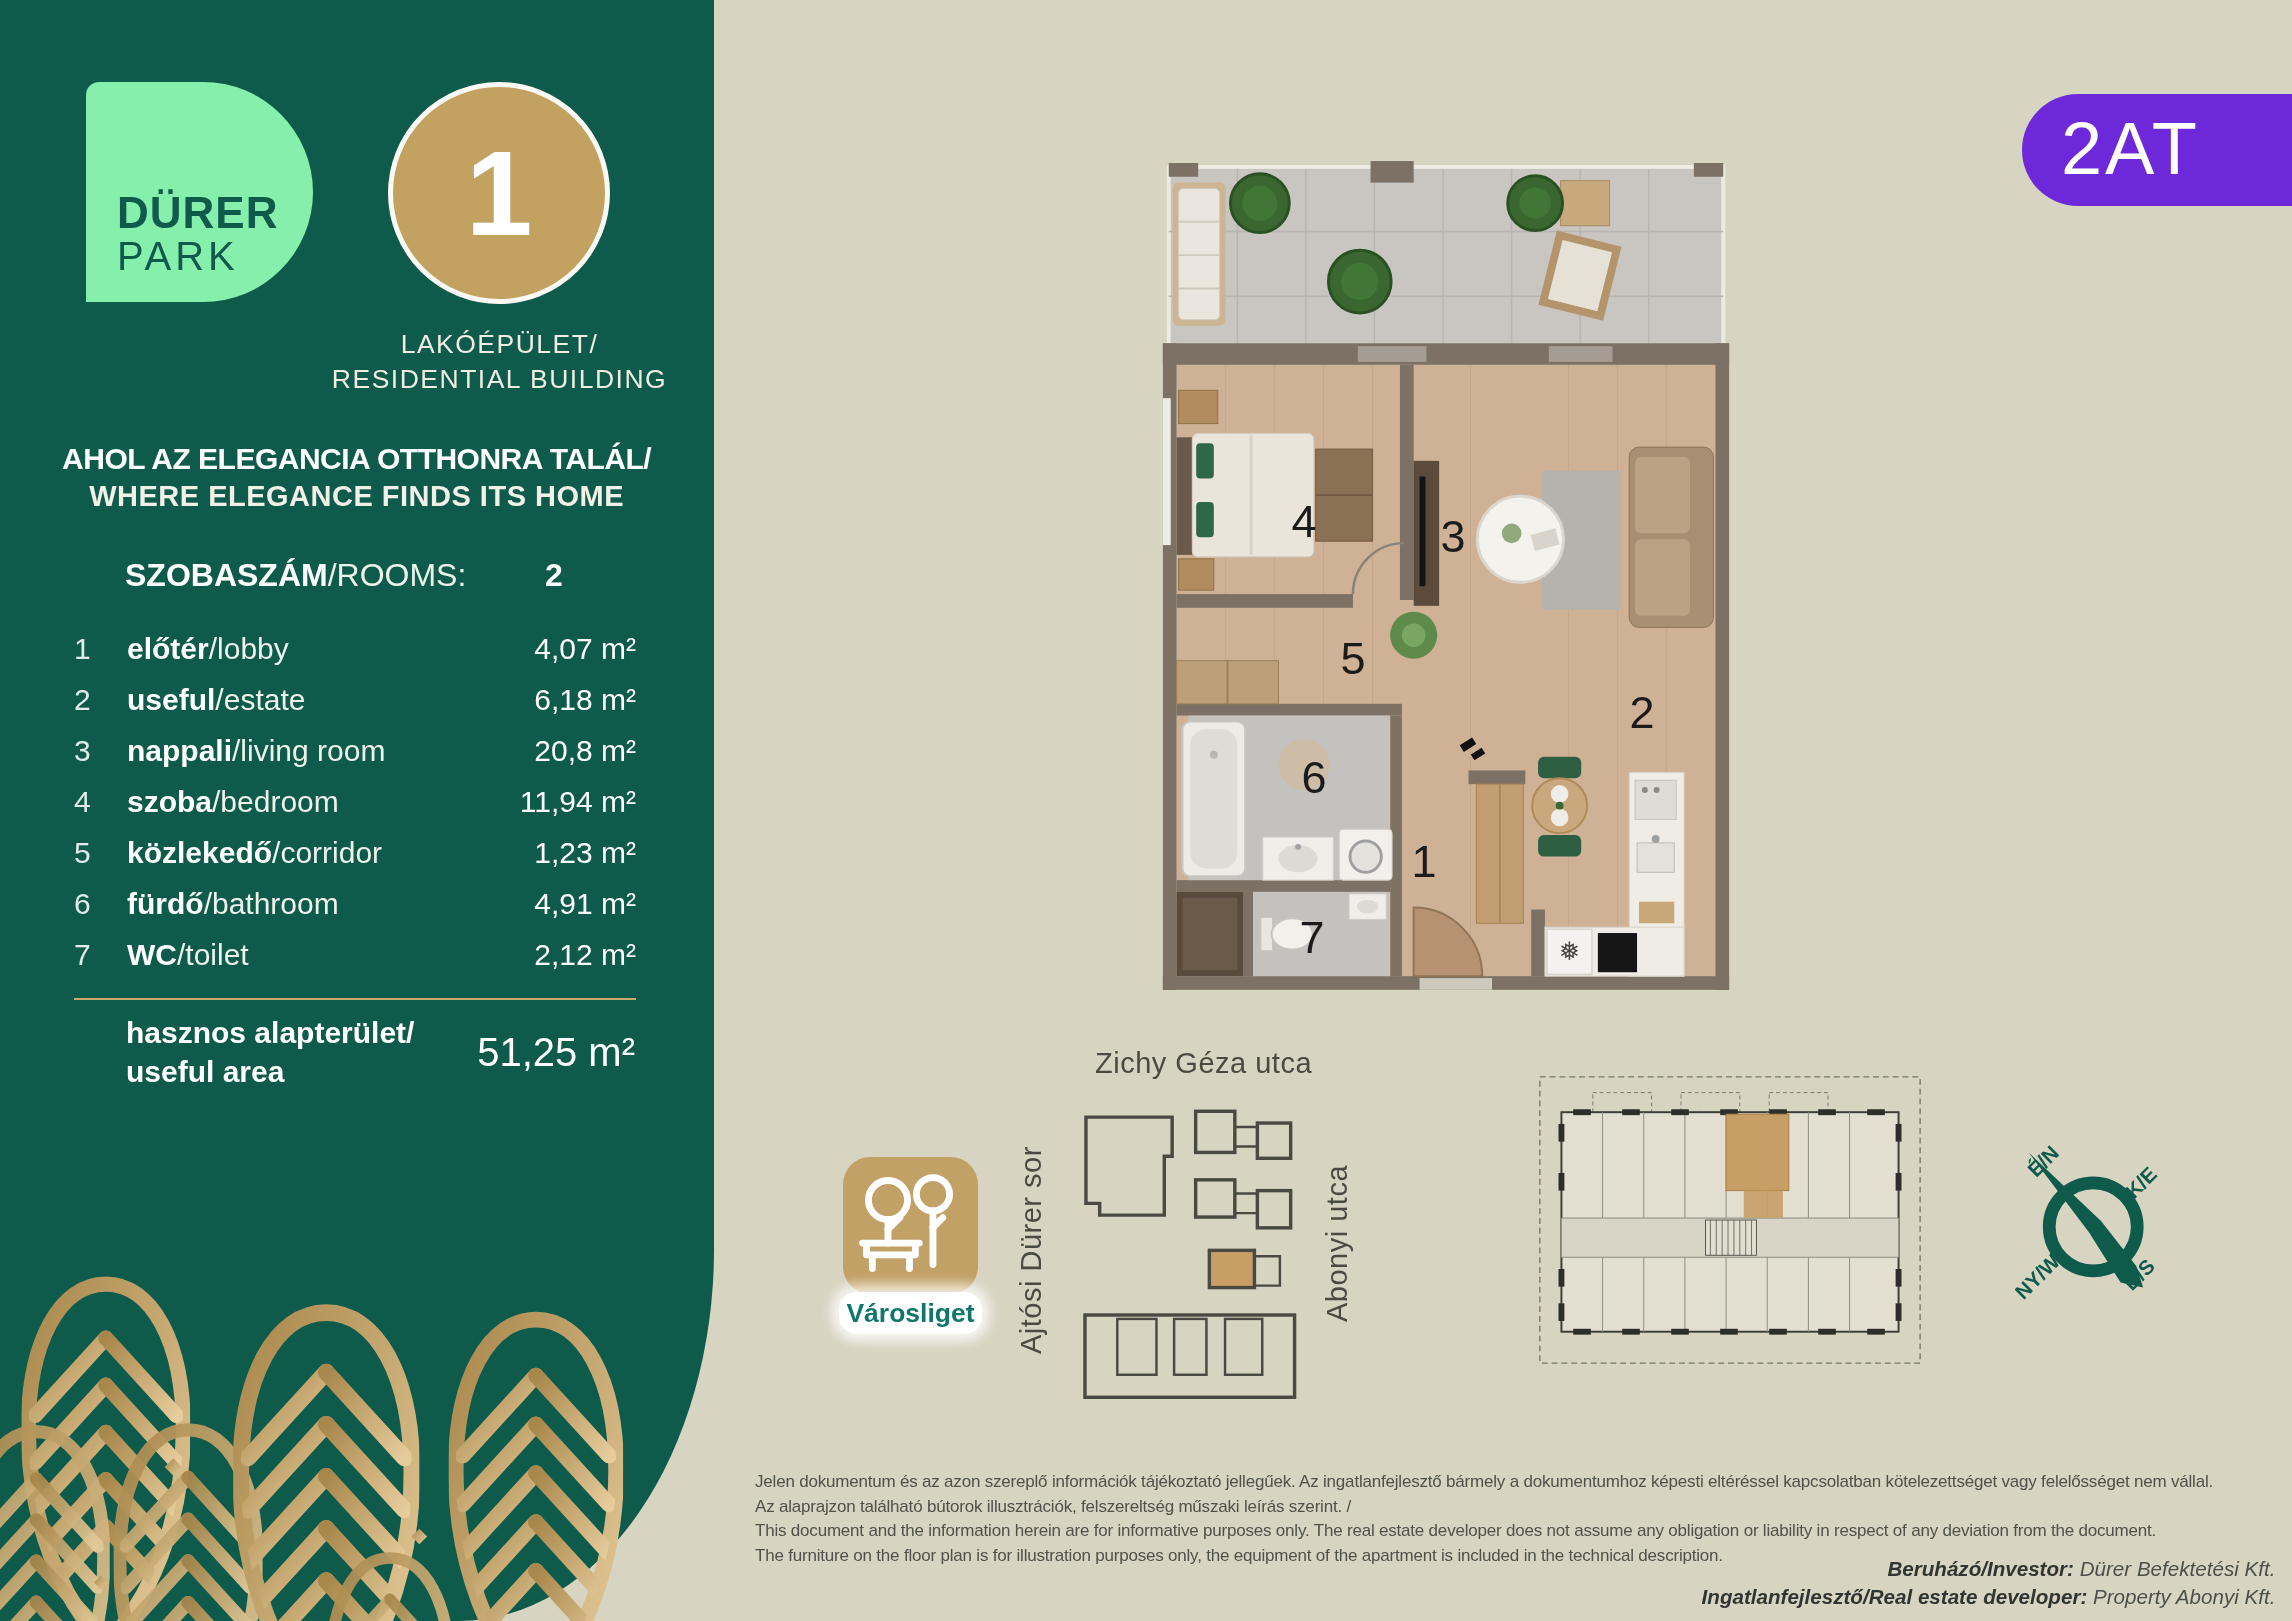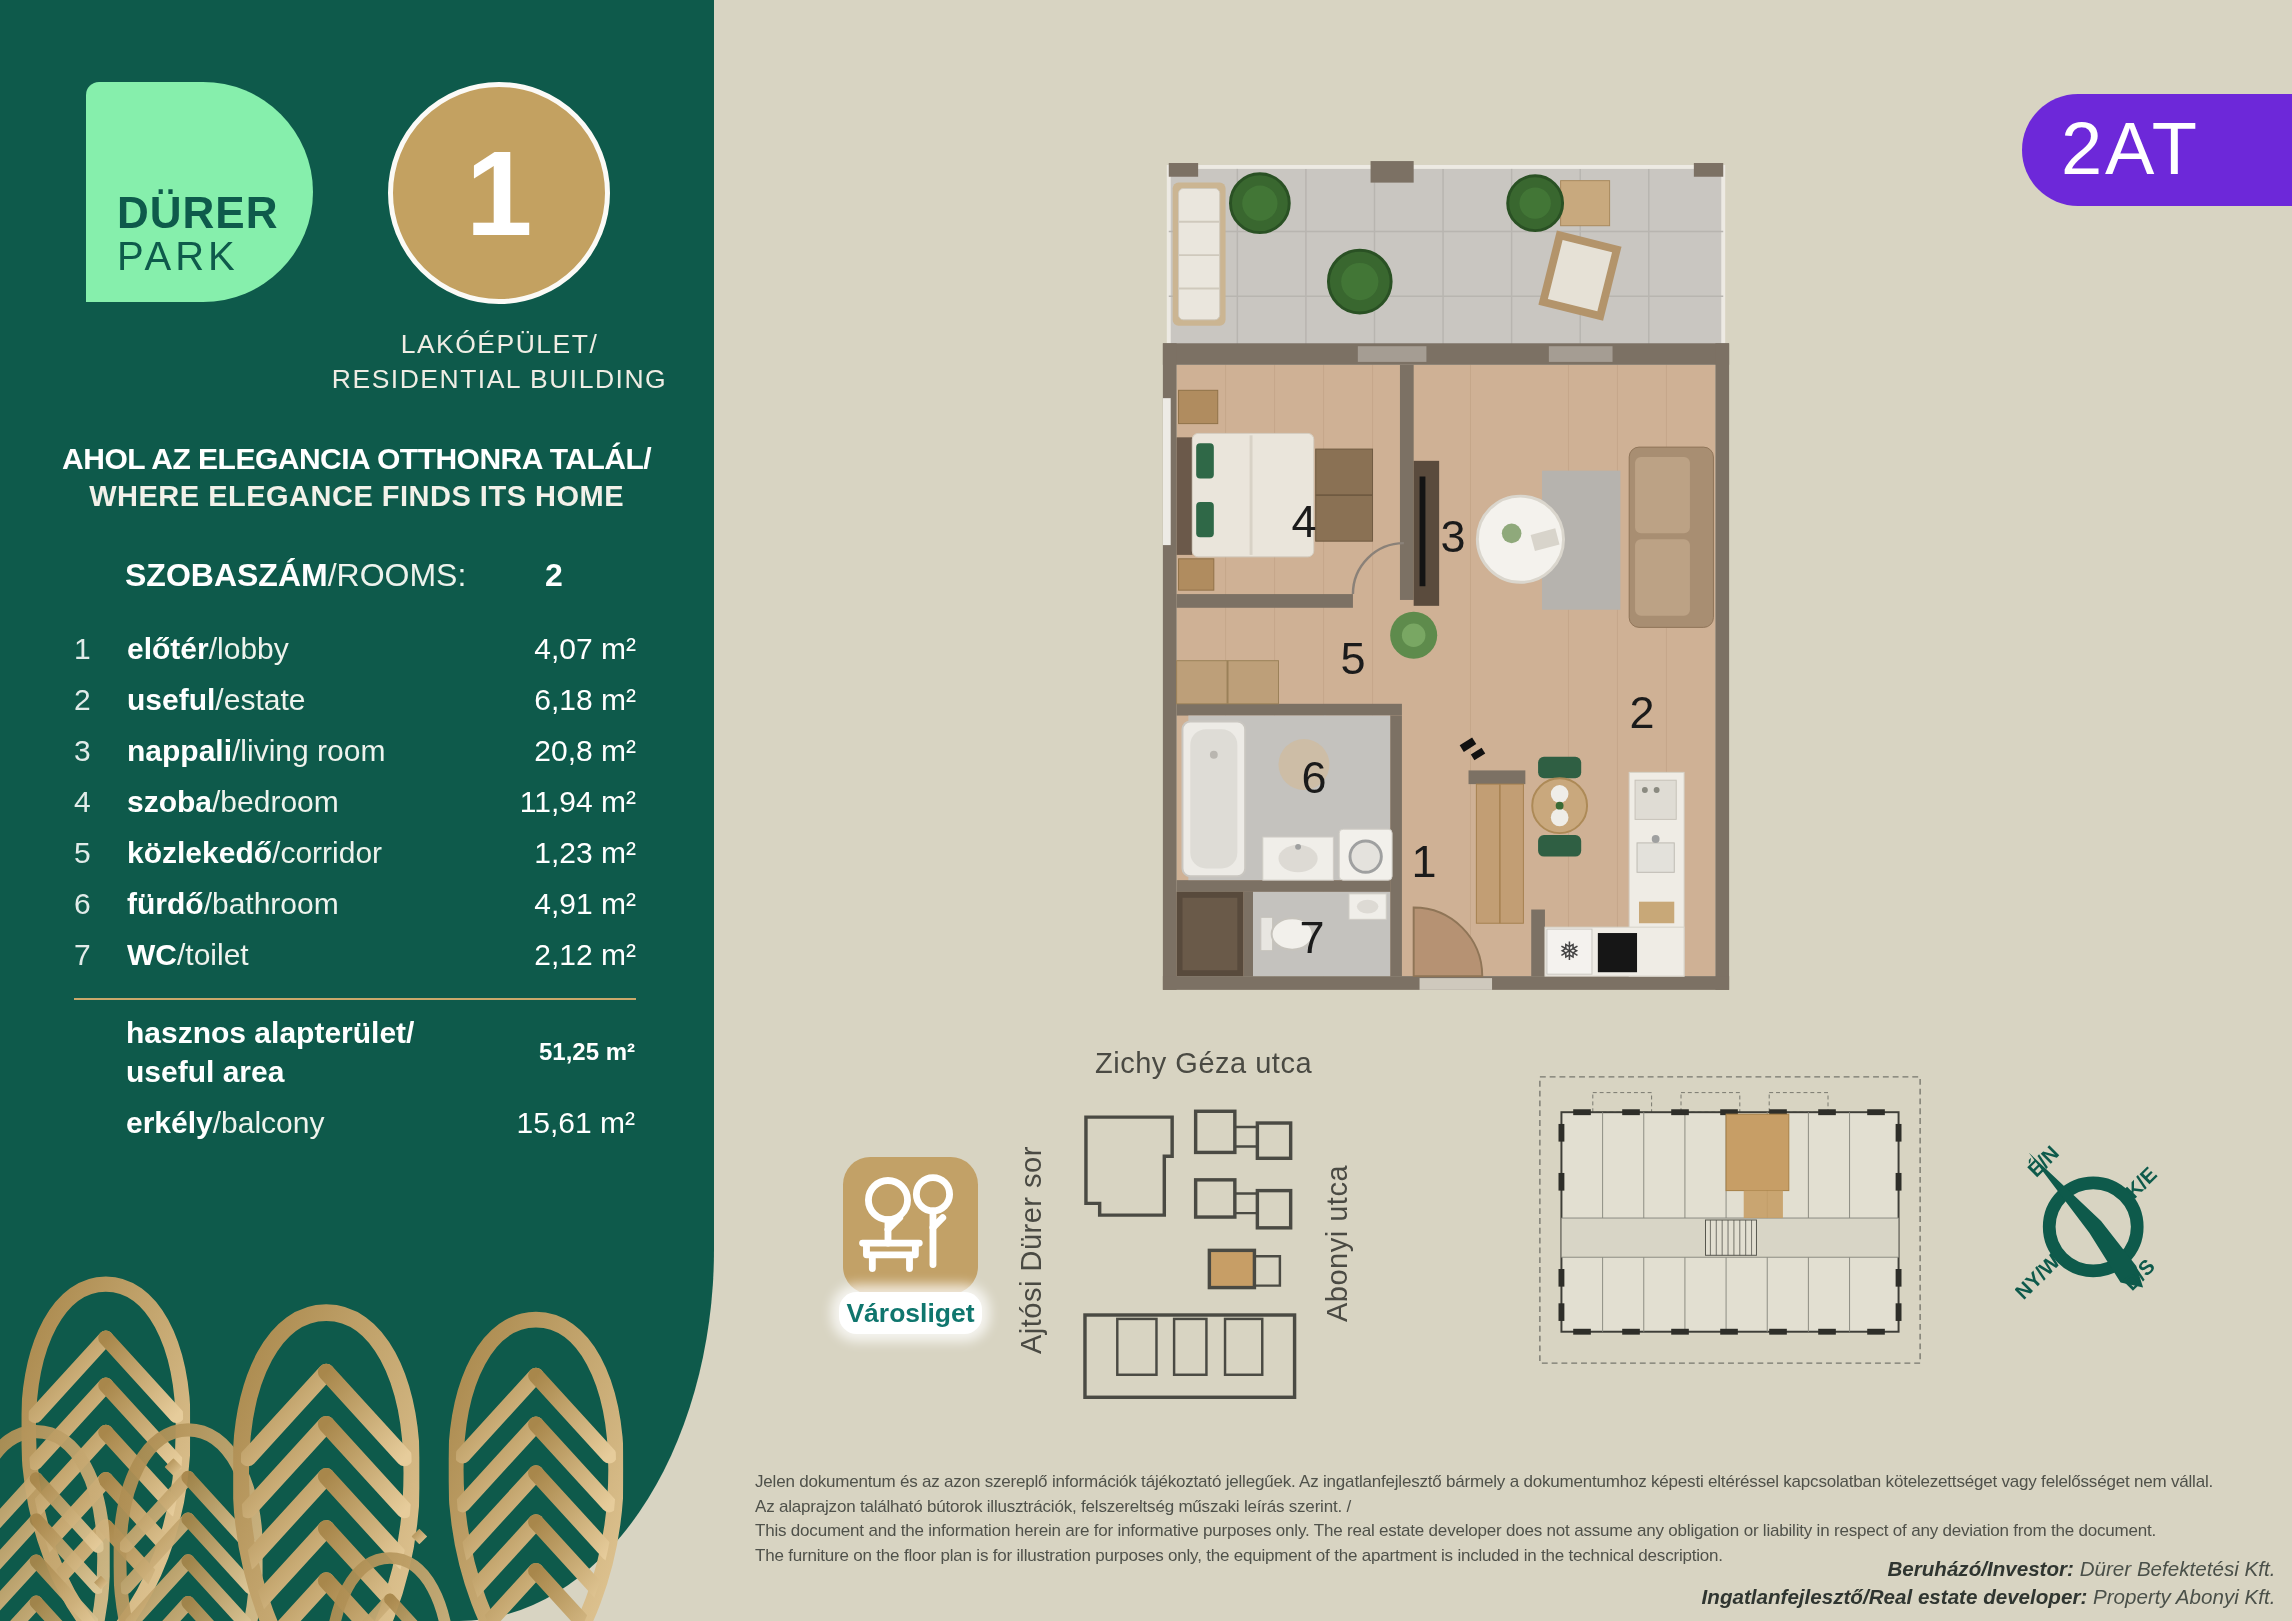--- a/index.html
+++ b/index.html
@@ -30,21 +30,21 @@
   .room-row{display:grid;grid-template-columns:53px 1fr auto;align-items:center;height:51px;
             color:#FFFFFF;font-size:30px;}
   .room-row .rnum{font-weight:300;color:rgba(255,255,255,.88);}
   .room-row .rhu{font-weight:700;}
   .room-row .ren{font-weight:300;color:#EEF3ED;}
   .room-row .rarea{font-weight:300;text-align:right;}
   #gold-divider{position:absolute;left:74px;top:998px;width:562px;height:2px;background:#C9A86B;}
   #useful{position:absolute;left:126px;top:1013px;width:509px;display:grid;
           grid-template-columns:1fr auto;align-items:center;color:#FFF;}
   #useful .lbl{font-size:30px;font-weight:700;line-height:39px;}
-  #useful .val{font-size:24px;font-weight:700;}
+  #useful .val{font-size:40px;font-weight:400;}
   #balcony-row{position:absolute;left:126px;top:1106px;width:509px;display:grid;
                grid-template-columns:1fr auto;align-items:center;color:#FFF;font-size:30px;}
   #balcony-row .bhu{font-weight:700;}
   #balcony-row .ben{font-weight:300;color:#EEF3ED;}
   #balcony-row .bval{font-weight:300;}
   #trees{position:absolute;left:0;top:1117px;width:774px;height:504px;}
 
   
   #unit-badge{position:absolute;right:0;top:94px;width:271px;height:112px;background:#6d28d9;
               border-radius:56px 0 0 56px;color:#FFF;font-size:74px;font-weight:500;
@@ -146,24 +146,20 @@
           <span class="rarea">2,12 m²</span>
         </div>
       </div>
     <div id="gold-divider"></div>
     <div id="useful">
       <div class="lbl">
         <div>hasznos alapterület/</div>
         <div>useful area</div>
       </div>
       <div class="val">51,25 m²</div>
-    </div>
-    <div id="balcony-row">
-      <div><span class="bhu">erkély</span><span class="ben">/balcony</span></div>
-      <div class="bval">15,61 m²</div>
     </div>
 
     <svg id="trees" viewBox="0 0 790 514">
       <defs>
         <linearGradient id="goldGrad" x1="0" y1="0" x2="1" y2="1">
           <stop offset="0" stop-color="#A8874B"></stop>
             <stop offset="1" stop-color="#E6CC9B"></stop>
         </linearGradient>
         <clipPath id="lc">
             <path d="M50,6 C77,6 96,40 96,92 C96,148 76,194 50,220 C24,194 4,148 4,92 C4,40 23,6 50,6 Z"></path>

